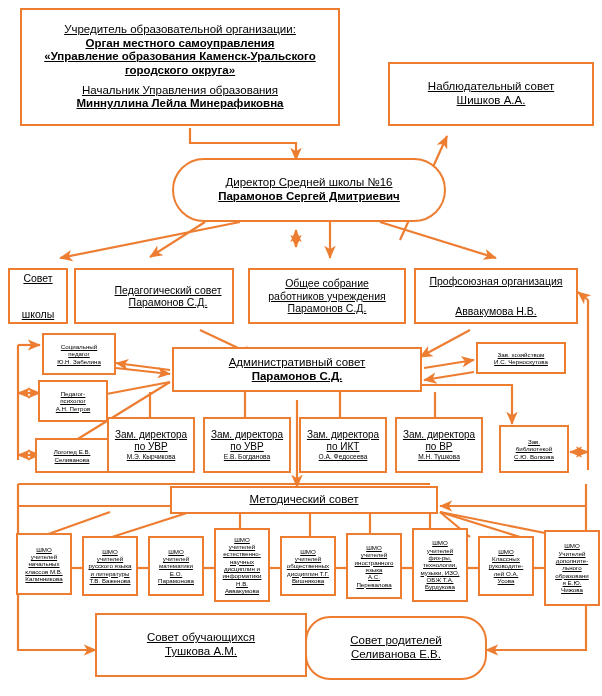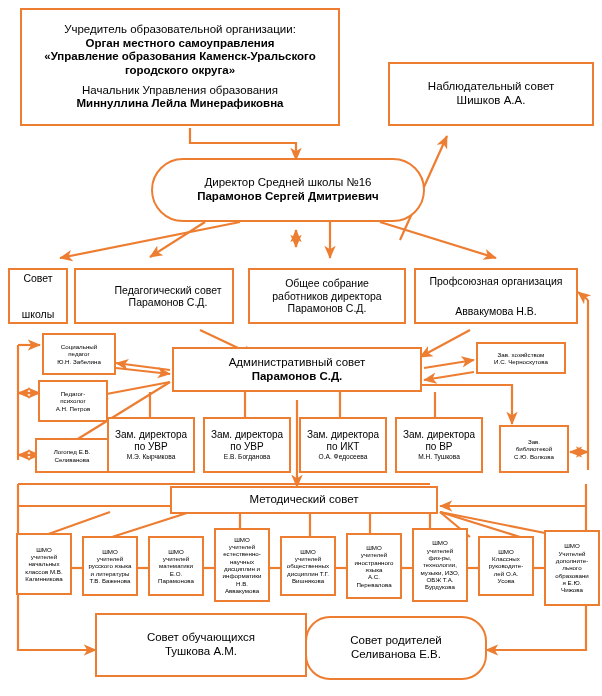--- a/index.html
+++ b/index.html
@@ -1,21 +1,21 @@
 <!DOCTYPE html>
 <html><head>
 <meta charset="utf-8">
 <style>
   html,body{margin:0;padding:0;background:#ffffff;}
   body{font-family:"Liberation Sans","DejaVu Sans",sans-serif;color:#000;}
   #stage{position:relative;width:602px;height:696px;overflow:hidden;background:#fff;}
   svg.links{position:absolute;left:0;top:0;width:602px;height:696px;pointer-events:none;}
   .box{position:absolute;box-sizing:border-box;border:2px solid #ED7D31;background:#ffffff;
        display:flex;flex-direction:column;align-items:center;justify-content:center;
-       text-align:center;line-height:1.18;z-index:5;}
+       text-align:center;line-height:1.18;z-index:5;text-decoration:underline;}
   .box .ln{display:block;width:100%;}
   .b   {font-weight:bold;}
   .f11 {font-size:11.5px;}
   .f10 {font-size:10.5px;}
   .f9  {font-size:10px;}
   .f75 {font-size:6.6px;}
   .f7  {font-size:6.2px;}
   .gap {height:6px;}
 </style>
 </head>
@@ -116,38 +116,38 @@
     <span class="gap"></span>
     <span class="ln f11">Начальник Управления образования</span>
     <span class="ln f11 b">Миннуллина Лейла Минерафиковна</span>
   </div>
 
   <div class="box" style="left:388px;top:62px;width:206px;height:64px;">
     <span class="ln f11">Наблюдательный совет</span>
     <span class="ln f11">Шишков А.А.</span>
   </div>
 
-  <div class="box" style="left:151px;top:158px;width:274px;height:64px;border-radius:32px;">
+  <div class="box" style="left:172px;top:158px;width:274px;height:64px;border-radius:32px;">
     <span class="ln f11">Директор Средней школы №16</span>
     <span class="ln f11 b">Парамонов Сергей Дмитриевич</span>
   </div>
 
   <div class="box" style="left:8px;top:268px;width:60px;height:56px;gap:24px;">
     <span class="ln f10">Совет</span>
     <span class="ln f10">школы</span>
   </div>
 
   <div class="box" style="left:74px;top:268px;width:160px;height:56px;padding-left:28px;">
     <span class="ln f10">Педагогический совет</span>
     <span class="ln f10">Парамонов С.Д.</span>
   </div>
 
   <div class="box" style="left:248px;top:268px;width:158px;height:56px;">
     <span class="ln f10">Общее собрание</span>
-    <span class="ln f10">работников директора</span>
+    <span class="ln f10">работников учреждения</span>
     <span class="ln f10">Парамонов С.Д.</span>
   </div>
 
   <div class="box" style="left:414px;top:268px;width:164px;height:56px;gap:18px;">
     <span class="ln f10">Профсоюзная организация</span>
     <span class="ln f10">Аввакумова Н.В.</span>
   </div>
 
   <div class="box" style="left:172px;top:347px;width:250px;height:45px;">
     <span class="ln f11">Административный совет</span>

